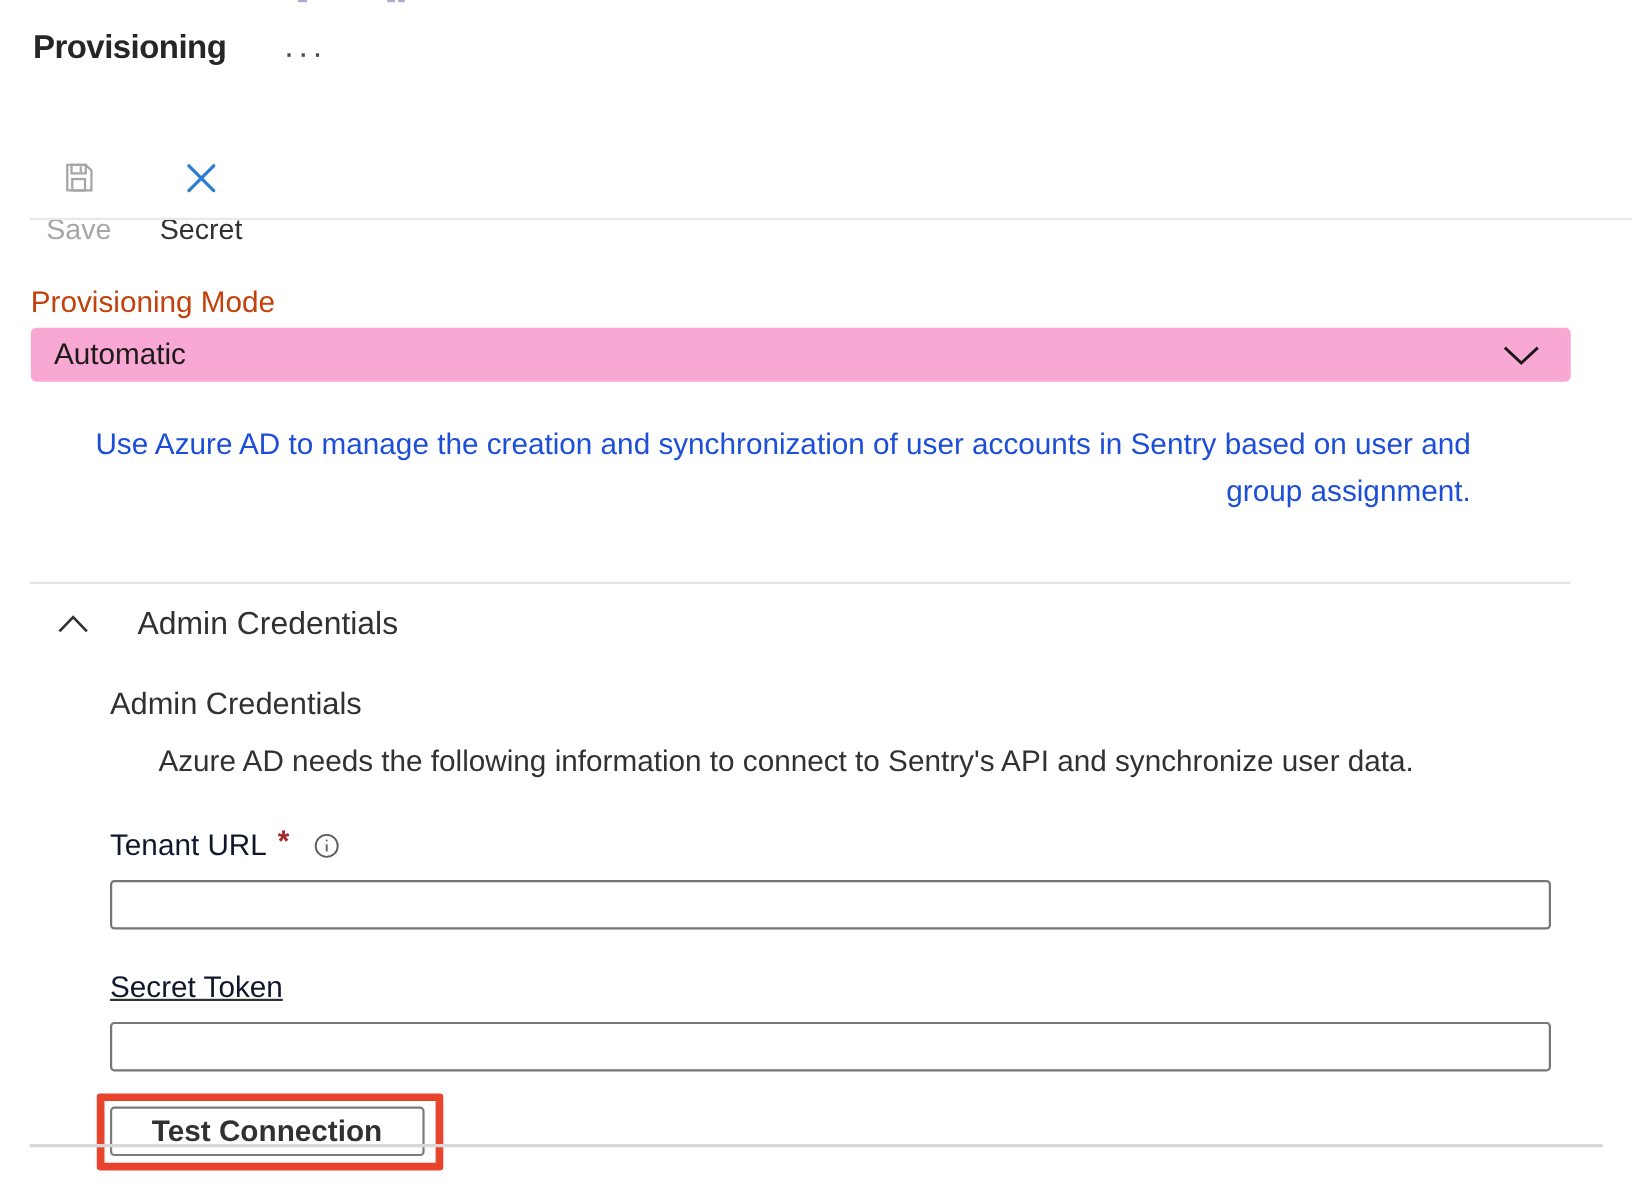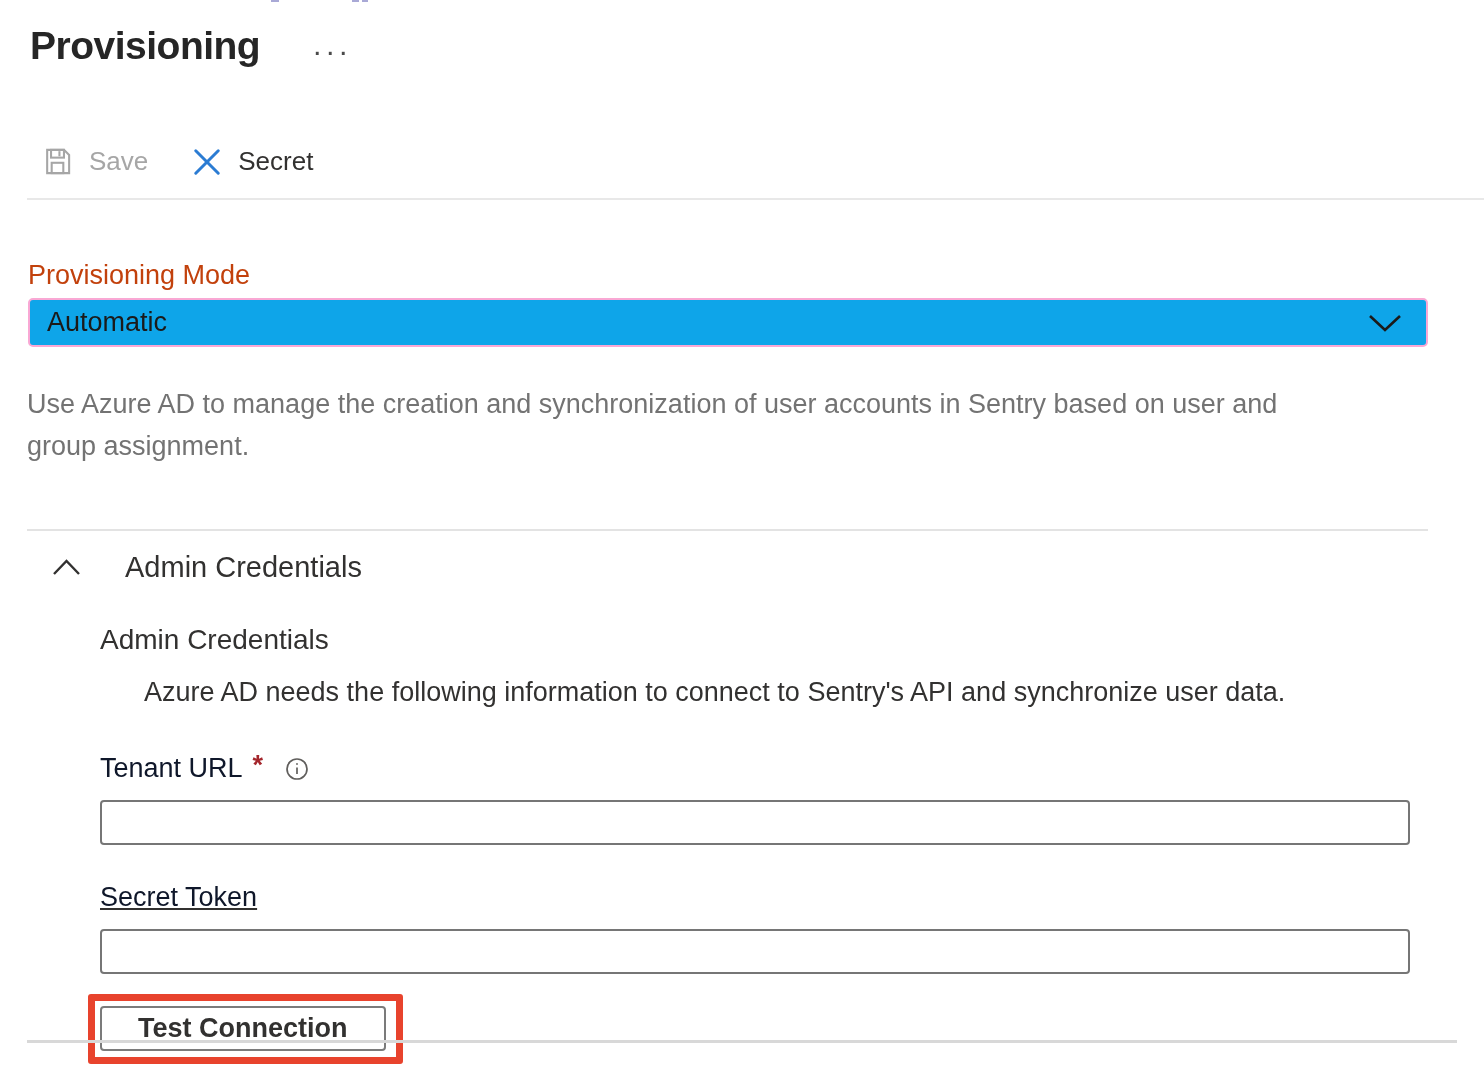--- a/index.html
+++ b/index.html
@@ -18,62 +18,62 @@
   .frag1 { left: 271px; width: 8px; }
   .frag2 { left: 352px; width: 7px; }
   .frag3 { left: 362px; width: 6px; }
 
   
   .title-row {
     position: absolute; top: 24px; left: 30px;
     display: flex; align-items: center; gap: 52px;
   }
   .page-title {
-    font-size: 39px; font-weight: 700; color: #262626; letter-spacing: -0.5px;
+    font-size: 30px; font-weight: 700; color: #262626; letter-spacing: -0.5px;
   }
   .more-dots {
     font-size: 30px; color: #4a4a4a; letter-spacing: 3px; cursor: pointer;
     line-height: 1; padding-top: 10px;
   }
 
   
   .command-bar {
     position: absolute; top: 146px; left: 42px;
     display: flex; align-items: center; gap: 44px;
   }
-  .cmd { display: flex; align-items: center; gap: 16px; cursor: pointer; }
+  .cmd { display: flex; align-items: center; gap: 16px; cursor: pointer; flex-direction: column; }
   .cmd-label { font-size: 26px; }
   .cmd-save .cmd-label { color: #a6a6a6; }
   .cmd-save { cursor: default; }
   .cmd-discard .cmd-label { color: #323130; }
 
   .divider { position: absolute; height: 2px; background: #e8e8e8; }
   .divider-toolbar { top: 198px; left: 27px; right: 0; }
   .divider-section { top: 529px; left: 27px; width: 1401px; background: #e3e3e3; }
   .divider-bottom  { top: 1040px; left: 27px; width: 1430px; height: 3px; background: #d8d8d8; }
 
   
   .mode-label {
     position: absolute; top: 260px; left: 28px;
     font-size: 27px; color: #c2410c;
   }
   .dropdown {
     position: absolute; top: 298px; left: 28px;
     width: 1400px; height: 49px;
-    border: 2px solid #f9a8d4; border-radius: 5px;
-    background: #0ea5e9;
+    border: 4px solid #f9a8d4; border-radius: 5px;
+    background: #f9a8d4;
     display: flex; align-items: center; justify-content: space-between;
     padding: 0 24px 0 17px;
     cursor: pointer;
   }
   .dropdown-value { font-size: 27px; color: #1b1a19; }
 
   .intro-text {
     position: absolute; top: 383px; left: 27px;
-    width: 1310px; font-size: 27px; line-height: 42px; color: #737373;
+    width: 1310px; font-size: 27px; line-height: 42px; color: #1d4ed8; text-align: right;
   }
 
   
   .section-header {
     position: absolute; top: 551px; left: 52px;
     display: flex; align-items: center; gap: 44px; cursor: pointer;
   }
   .section-title { font-size: 29px; color: #323130; }
 
   .inner { position: absolute; left: 100px; top: 624px; width: 1310px; }

